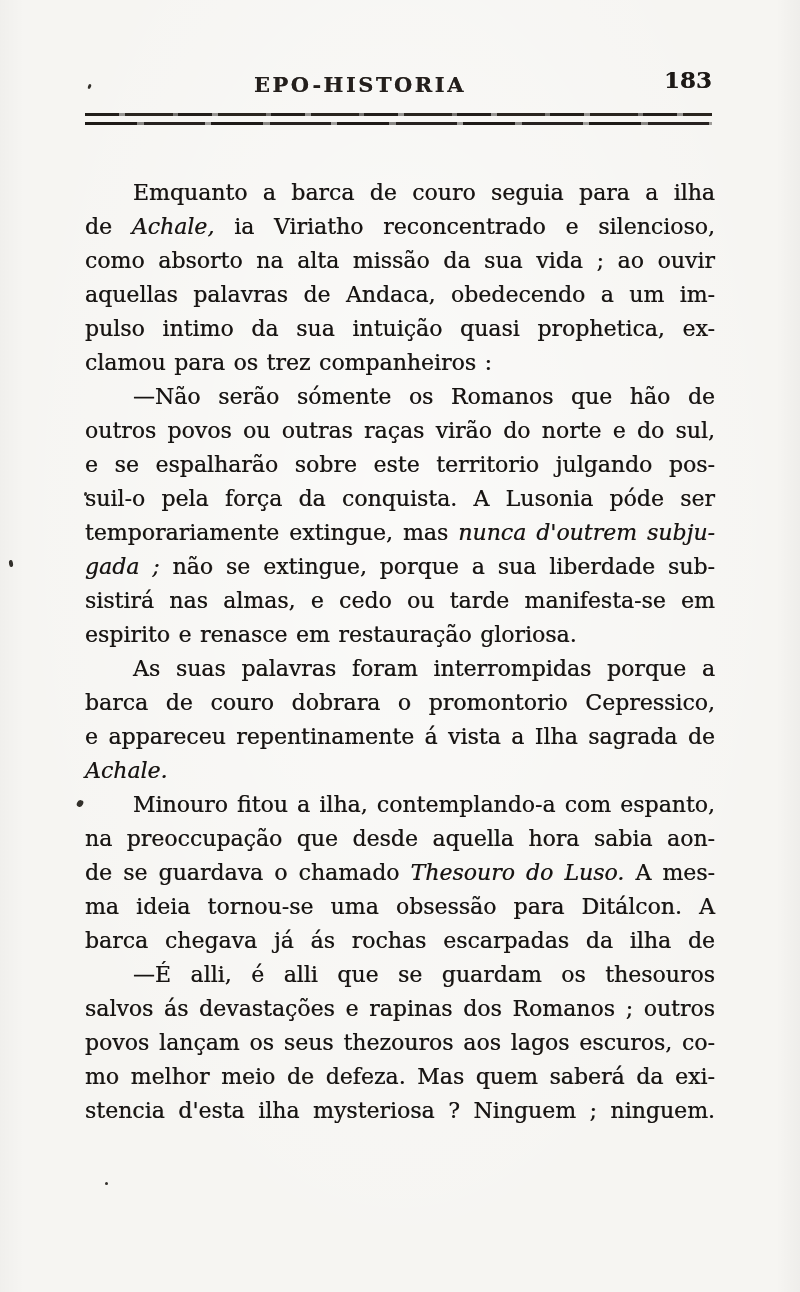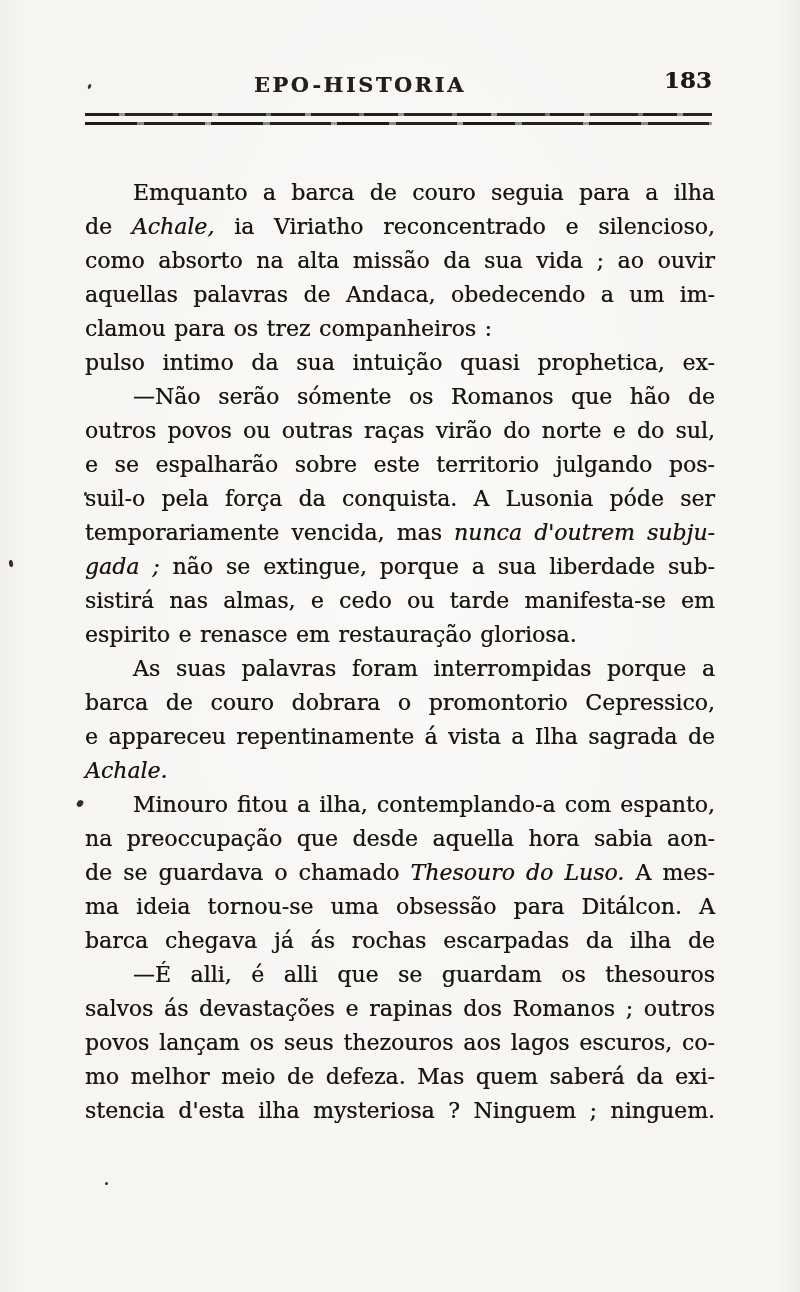--- a/index.html
+++ b/index.html
@@ -77,29 +77,29 @@
     <div class="rule r1"></div>
     <div class="rule r2"></div>
   </div>
 
   <div class="body-text">
       <div class="para">
         <div class="line indent"><span>Emquanto a barca de couro seguia para a ilha</span></div>
         <div class="line"><span>de </span><em>Achale,</em><span> ia Viriatho reconcentrado e silencioso,</span></div>
         <div class="line"><span>como absorto na alta missão da sua vida ; ao ouvir</span></div>
         <div class="line"><span>aquellas palavras de Andaca, obedecendo a um im-</span></div>
+        <div class="line"><span>pulso intimo da sua intuição quasi prophetica, ex-</span></div>
         <div class="line last"><span>clamou para os trez companheiros :</span></div>
-        <div class="line"><span>pulso intimo da sua intuição quasi prophetica, ex-</span></div>
       </div>
       <div class="para">
         <div class="line indent"><span>—Não serão sómente os Romanos que hão de</span></div>
         <div class="line"><span>outros povos ou outras raças virão do norte e do sul,</span></div>
         <div class="line"><span>e se espalharão sobre este territorio julgando pos-</span></div>
         <div class="line"><span>suil-o pela força da conquista. A Lusonia póde ser</span></div>
-        <div class="line"><span>temporariamente vencida, mas </span><em>nunca d'outrem subju-</em></div>
+        <div class="line"><span>temporariamente extingue, mas </span><em>nunca d'outrem subju-</em></div>
         <div class="line"><em>gada ;</em><span> não se extingue, porque a sua liberdade sub-</span></div>
         <div class="line"><span>sistirá nas almas, e cedo ou tarde manifesta-se em</span></div>
         <div class="line last"><span>espirito e renasce em restauração gloriosa.</span></div>
       </div>
       <div class="para">
         <div class="line indent"><span>As suas palavras foram interrompidas porque a</span></div>
         <div class="line"><span>barca de couro dobrara o promontorio Cepressico,</span></div>
         <div class="line"><span>e appareceu repentinamente á vista a Ilha sagrada de</span></div>
         <div class="line last"><em>Achale.</em></div>
       </div>

